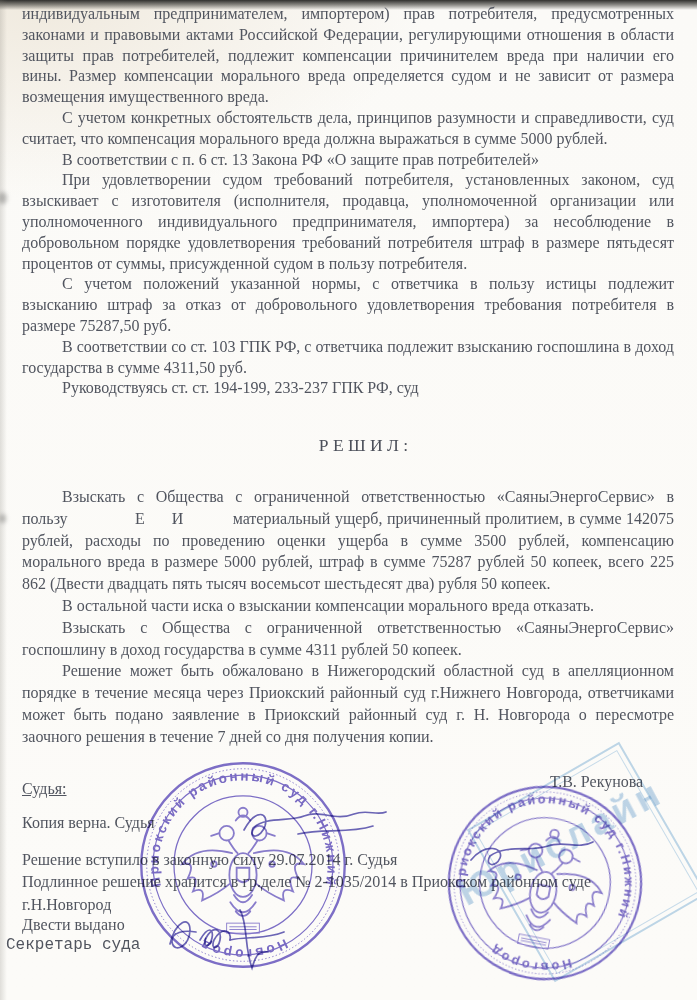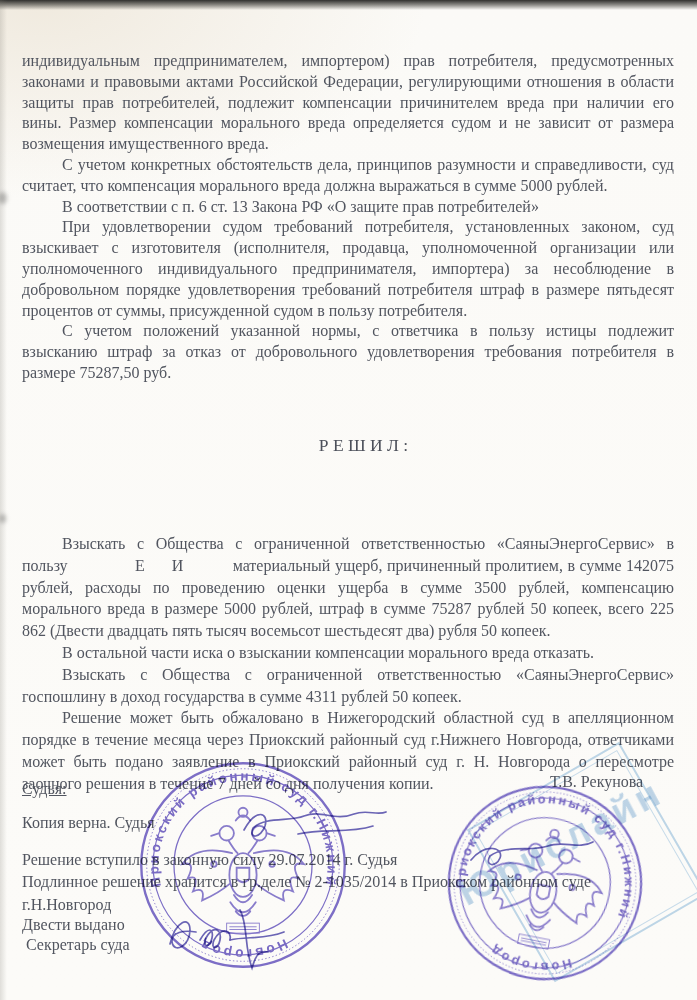--- a/index.html
+++ b/index.html
@@ -10,21 +10,21 @@
       linear-gradient(180deg,#fbfaf7,#fcfbf8);
     font-family:"Liberation Serif", serif;
     color:#51555f;
   }
   .top-band{position:absolute;top:0;left:0;width:100%;height:10px;
     background:linear-gradient(180deg, rgba(38,38,36,.95) 0%, rgba(70,69,64,.6) 50%, rgba(96,94,88,0) 100%);}
   .edge-left{position:absolute;top:0;left:0;width:7px;height:100%;
     background:linear-gradient(90deg, rgba(120,117,108,.22), rgba(120,117,108,0));}
   .smudge{position:absolute;background:rgba(112,112,110,.45);border-radius:50%;filter:blur(2px);}
 
-  .textblock{position:absolute;left:22px;width:652px;text-align:justify;font-size:16px;margin-top:47px;}
+  .textblock{position:absolute;left:22px;width:652px;text-align:justify;font-size:16px;}
   .tb-upper{top:4px;line-height:20.8px;}
   .tb-lower{top:486px;line-height:21.8px;}
   .textblock p{margin:0;text-indent:40px;}
   .textblock p.cont{text-indent:0;}
 
   .heading{position:absolute;top:435px;left:0;width:100%;text-align:center;
     font-size:17.5px;color:#4c505a;padding-left:15px;}
 
   .sig{position:absolute;font-size:16px;white-space:nowrap;color:#51555f;}
 
@@ -52,39 +52,41 @@
   <div class="edge-left"></div>
   <div class="smudge" style="left:-2px;top:192px;width:9px;height:12px;"></div>
   <div class="smudge" style="left:-1px;top:514px;width:7px;height:9px;"></div>
 
   <div class="textblock tb-upper">
     <p class="cont">индивидуальным предпринимателем, импортером) прав потребителя, предусмотренных законами и правовыми актами Российской Федерации, регулирующими отношения в области защиты прав потребителей, подлежит компенсации причинителем вреда при наличии его вины. Размер компенсации морального вреда определяется судом и не зависит от размера возмещения имущественного вреда.</p>
     <p>С учетом конкретных обстоятельств дела, принципов разумности и справедливости, суд считает, что компенсация морального вреда должна выражаться в сумме 5000 рублей.</p>
     <p>В соответствии с п. 6 ст. 13 Закона РФ «О защите прав потребителей»</p>
     <p>При удовлетворении судом требований потребителя, установленных законом, суд взыскивает с изготовителя (исполнителя, продавца, уполномоченной организации или уполномоченного индивидуального предпринимателя, импортера) за несоблюдение в добровольном порядке удовлетворения требований потребителя штраф в размере пятьдесят процентов от суммы, присужденной судом в пользу потребителя.</p>
     <p>С учетом положений указанной нормы, с ответчика в пользу истицы подлежит взысканию штраф за отказ от добровольного удовлетворения требования потребителя в размере 75287,50 руб.</p>
+    <p>В соответствии со ст. 103 ГПК РФ, с ответчика подлежит взысканию госпошлина в доход государства в сумме 4311,50 руб.</p>
+    <p>Руководствуясь ст. ст. 194-199, 233-237 ГПК РФ, суд</p>
   </div>
 
   <div class="heading">Р Е Ш И Л :</div>
 
   <div class="textblock tb-lower">
     <p>Взыскать с Общества с ограниченной ответственностью «СаяныЭнергоСервис» в пользу&nbsp;&nbsp;&nbsp;&nbsp;&nbsp;&nbsp;&nbsp;&nbsp;&nbsp;&nbsp;&nbsp;&nbsp;&nbsp;&nbsp; Е&nbsp;&nbsp;&nbsp;&nbsp;&nbsp; И&nbsp;&nbsp;&nbsp;&nbsp;&nbsp;&nbsp;&nbsp;&nbsp;&nbsp;&nbsp; материальный ущерб, причиненный пролитием, в сумме 142075 рублей, расходы по проведению оценки ущерба в сумме 3500 рублей, компенсацию морального вреда в размере 5000 рублей, штраф в сумме 75287 рублей 50 копеек, всего 225 862 (Двести двадцать пять тысяч восемьсот шестьдесят два) рубля 50 копеек.</p>
     <p>В остальной части иска о взыскании компенсации морального вреда отказать.</p>
     <p>Взыскать с Общества с ограниченной ответственностью «СаяныЭнергоСервис» госпошлину в доход государства в сумме 4311 рублей 50 копеек.</p>
     <p>Решение может быть обжаловано в Нижегородский областной суд в апелляционном порядке в течение месяца через Приокский районный суд г.Нижнего Новгорода, ответчиками может быть подано заявление в Приокский районный суд г. Н. Новгорода о пересмотре заочного решения в течение 7 дней со дня получения копии.</p>
   </div>
 
   <div class="sig" style="top:780px;left:22px;text-decoration:underline;">Судья:</div>
   <div class="sig" style="top:773px;left:513px;margin-left:37px;">Т.В. Рекунова</div>
   <div class="sig" style="top:814px;left:22px;">Копия верна. Судья</div>
   <div class="sig" style="top:851px;left:22px;">Решение вступило в законную силу 29.07.2014 г. Судья</div>
   <div class="sig" style="top:873px;left:22px;">Подлинное решение хранится в гр.деле № 2-1035/2014 в Приокском районном суде</div>
   <div class="sig" style="top:896px;left:22px;">г.Н.Новгород</div>
   <div class="sig" style="top:916px;left:22px;">Двести выдано</div>
-  <div class="sig" style="top:936px;left:26px;">Секретарь суда</div>
+  <div class="sig" style="top:936px;left:6px;font-family:Liberation Mono, monospace;">Секретарь суда</div>
 
   <div class="wm-frame" style="left:499px;top:774px;width:172px;height:172px;transform:rotate(-30deg);">
       <div class="inner"></div>
     </div>
   <div class="wm-text" style="left:448px;top:822px;">Юрислайн</div>
 
   <svg class="stamp" style="left:134px;top:756px;" width="218" height="218" viewBox="0 0 240 240">
     <defs>
       <path id="arcTopL" d="M43.8,173.3 A93,93 0 1 1 196.2,173.3" fill="none"></path>
       <path id="arcBotL" d="M173.3,196.2 A93,93 0 0 1 66.7,196.2" fill="none"></path>

